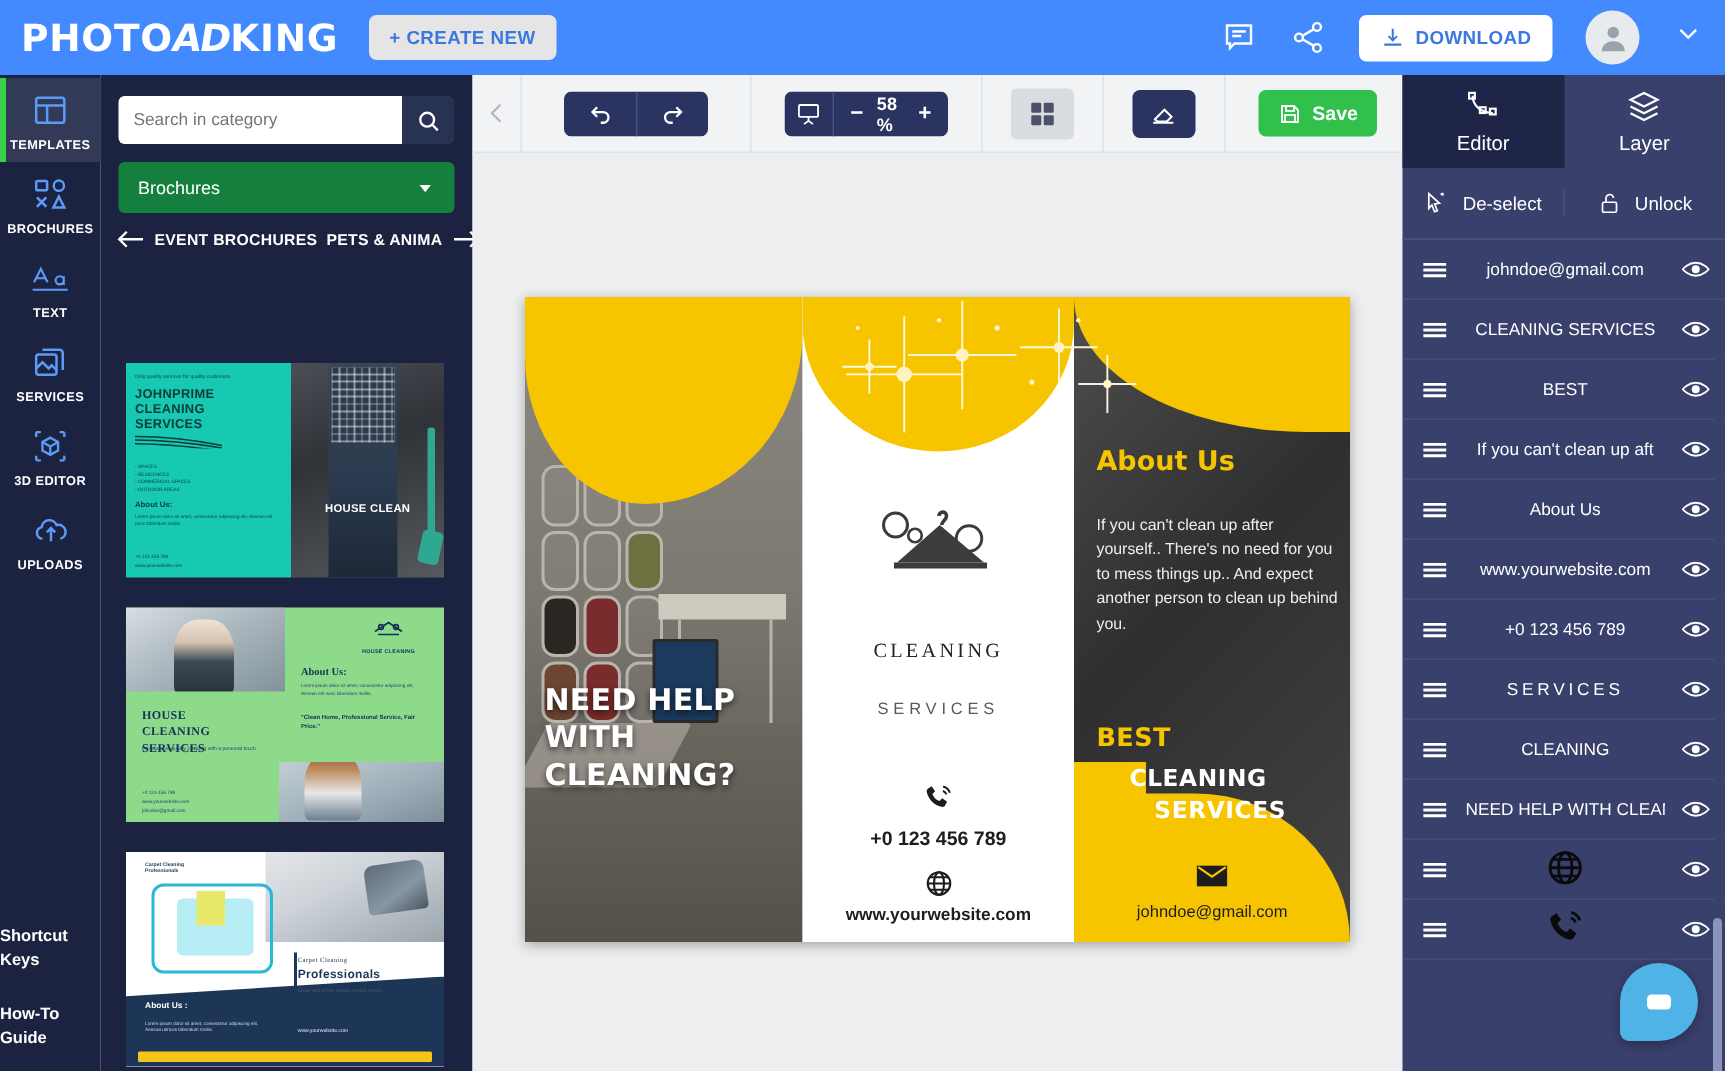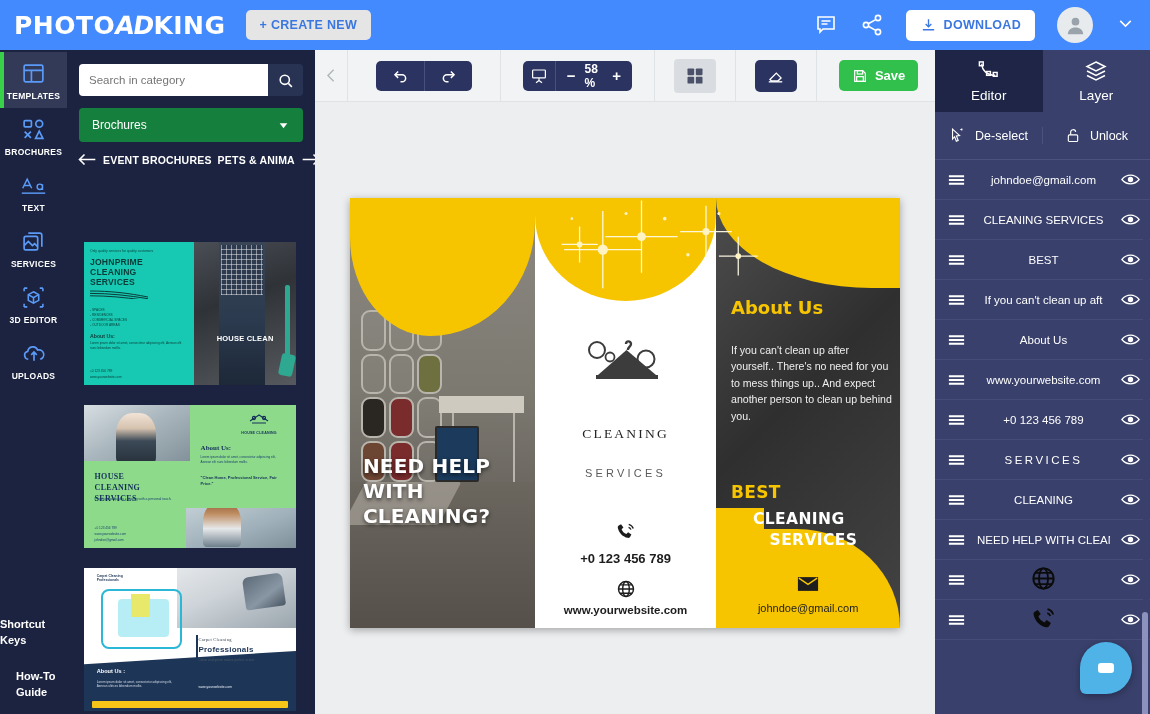--- a/index.html
+++ b/index.html
@@ -75,21 +75,21 @@
   }
   .rail-label {
     font-size: 8.5px; color: #ffffff; font-weight: bold; letter-spacing: .3px;
     text-align: center; white-space: nowrap;
   }
   .rail-bottom { margin-top: auto; width: 67px; padding-bottom: 14px; }
   .rail-bottom div {
     color: #ffffff; font-size: 11px; font-weight: bold;
     line-height: 16px; cursor: pointer;
   }
-  .rail-bottom .b2 { margin-top: 20px; margin-left: 16px; }
+  .rail-bottom .b2 { margin-top: 20px; }
 
   
   .tpl-panel {
     position: absolute; top: 50px; left: 67px; width: 248px; height: 664px;
     background: #1c2340;
   }
   .search-row { display: flex; padding: 14px 12px 0 12px; }
   .search-input {
     flex: 1; height: 32px; border: none; border-radius: 4px 0 0 4px;
     background: #ffffff; color: #444; font-size: 11.5px;

